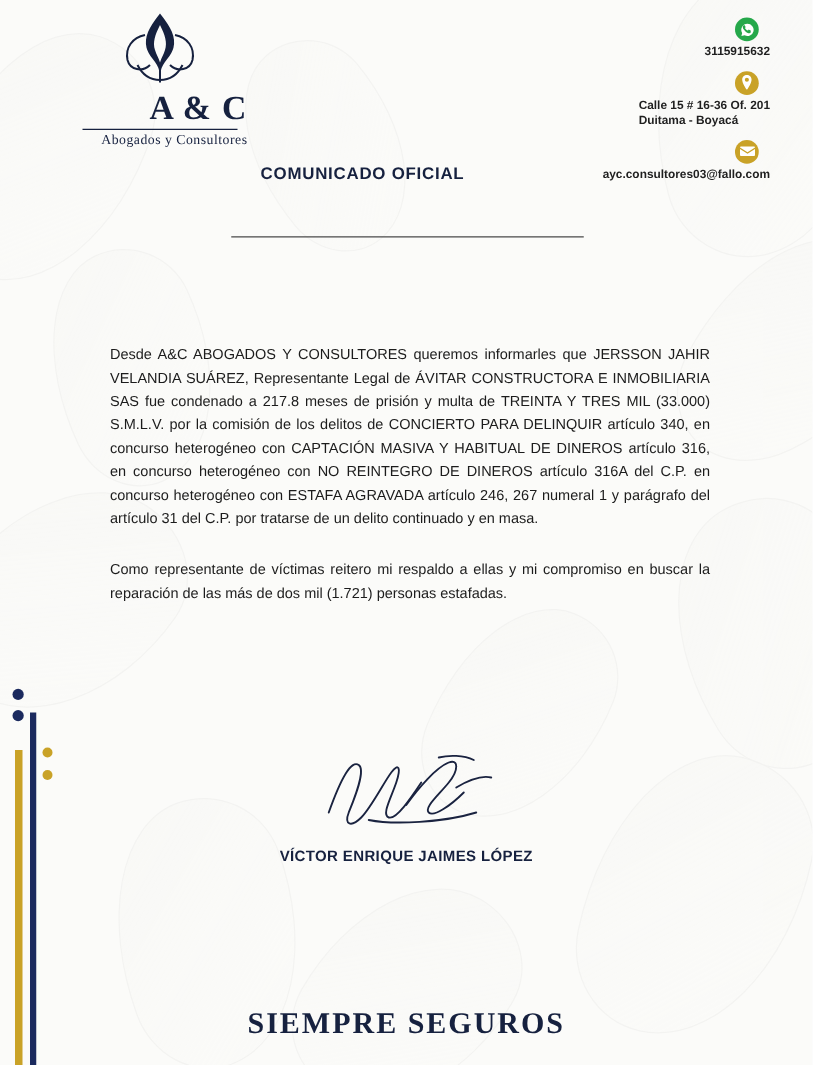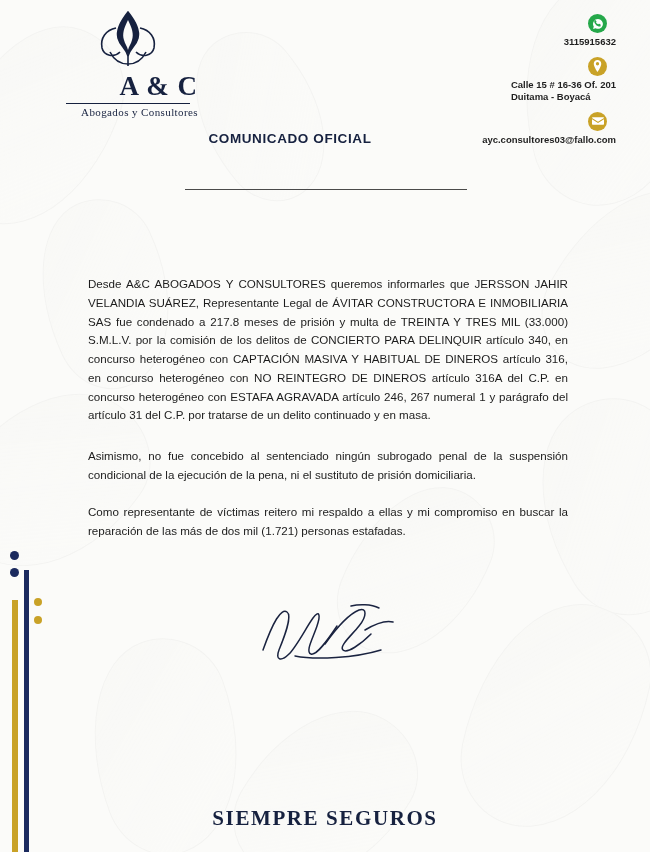--- a/index.html
+++ b/index.html
@@ -193,21 +193,21 @@
     letter-spacing: 0.3px;
   }
 
   .slogan {
     position: absolute;
     left: 0;
     top: 806px;
     width: 650px;
     text-align: center;
     font-family: "Liberation Serif", serif;
-    font-size: 21px;
+    font-size: 24px;
     font-weight: bold;
     color: #16213f;
     letter-spacing: 1.6px;
   }
 </style>
 </head>
 <body>
 
 <div class="page">
 
@@ -289,31 +289,31 @@
       </div>
 
     </div>
   </div>
 
   <div class="doc-title">COMUNICADO OFICIAL</div>
   <div class="title-rule"></div>
 
   <div class="content">
     <p class="para first">Desde A&amp;C ABOGADOS Y CONSULTORES queremos informarles que JERSSON JAHIR VELANDIA SUÁREZ, Representante Legal de ÁVITAR CONSTRUCTORA E INMOBILIARIA SAS fue condenado a 217.8 meses de prisión y multa de TREINTA Y TRES MIL (33.000) S.M.L.V. por la comisión de los delitos de CONCIERTO PARA DELINQUIR artículo 340, en concurso heterogéneo con CAPTACIÓN MASIVA Y HABITUAL DE DINEROS artículo 316, en concurso heterogéneo con NO REINTEGRO DE DINEROS artículo 316A del C.P. en concurso heterogéneo con ESTAFA AGRAVADA artículo 246, 267 numeral 1 y parágrafo del artículo 31 del C.P. por tratarse de un delito continuado y en masa.</p>
-    <p class="para">Asimismo, no fue concebido al sentenciado ningún subrogado penal de la suspensión condicional de la ejecución de la pena, ni el sustituto de prisión domiciliaria.</p>
     <p class="para">Como representante de víctimas reitero mi respaldo a ellas y mi compromiso en buscar la reparación de las más de dos mil (1.721) personas estafadas.</p>
   </div>
 
   <div class="signature">
     <svg width="150" height="66" viewBox="0 0 150 66">
       <g fill="none" stroke="#1a2340" stroke-width="1.5" stroke-linecap="round">
         <path d="M8 50 C18 22 26 8 32 12 C38 16 28 40 24 50 C20 60 26 62 34 54 C42 46 52 26 58 18 C64 10 66 14 62 26 C58 38 50 52 56 54 C62 56 74 38 82 26"></path>
         <path d="M70 44 C80 30 94 14 104 10 C112 7 112 16 104 26 C96 36 84 46 88 50 C92 54 106 44 116 34"></path>
         <path d="M96 6 C104 4 116 4 124 8"></path>
         <path d="M110 30 C120 24 130 20 138 22"></path>
         <path d="M40 56 C60 60 100 58 126 50"></path>
       </g>
     </svg>
   </div>
+  <div class="sig-name">VÍCTOR ENRIQUE JAIMES LÓPEZ</div>
 
   <div class="slogan">SIEMPRE SEGUROS</div>
 
 </div>
 
 </body></html>

